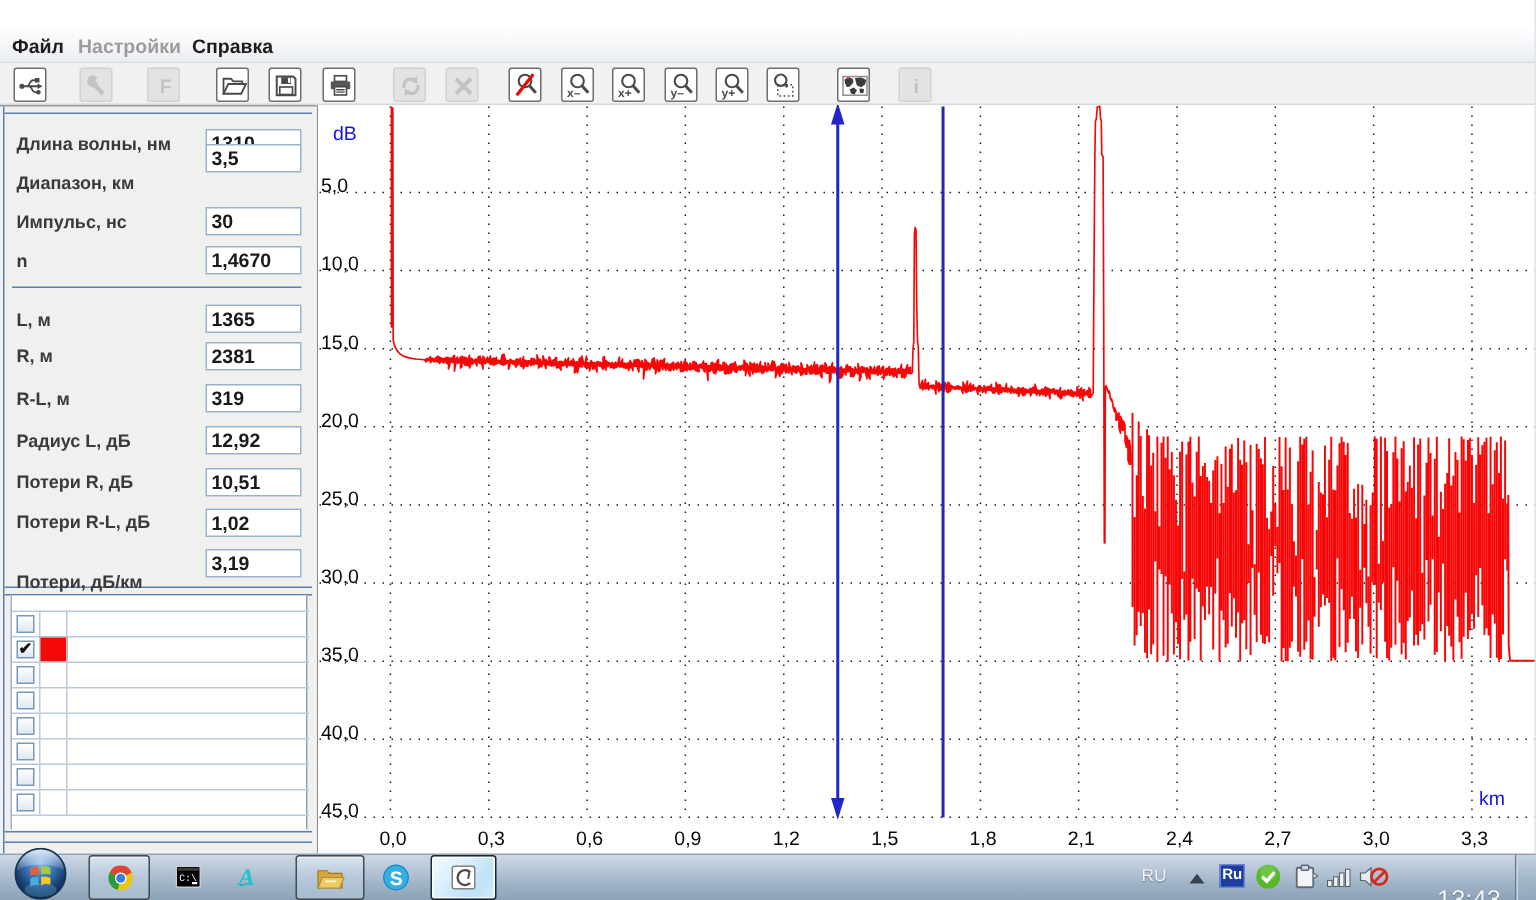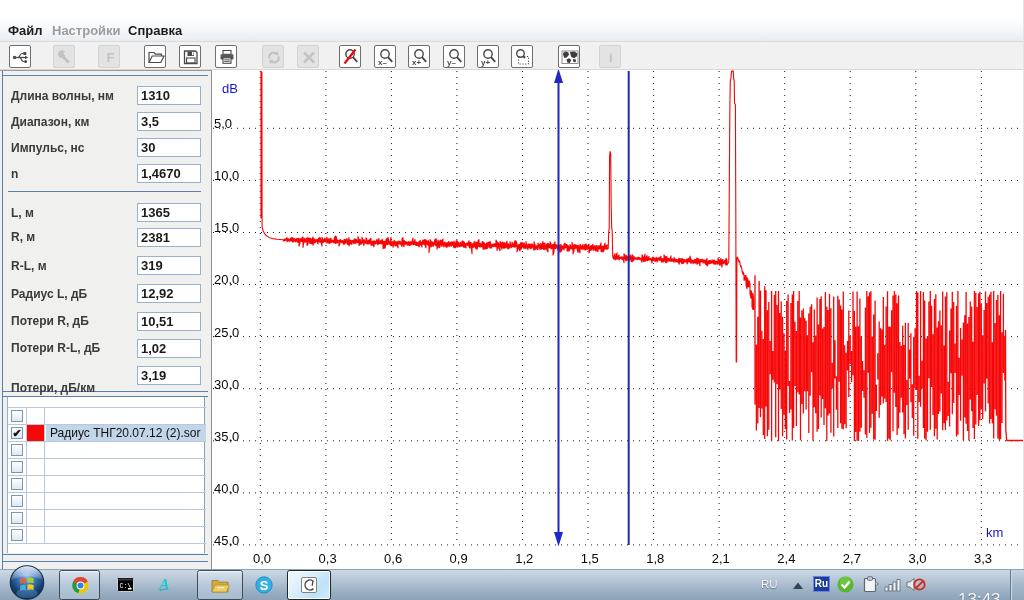--- a/index.html
+++ b/index.html
@@ -225,21 +225,21 @@
  <div class="bl" style="left:8px;top:121px;width:193px;height:1px"></div>
  <div class="bl" style="left:3px;top:320.5px;width:205px;height:1px"></div>
  <div class="bl" style="left:3px;top:326px;width:205px;height:1px"></div>
  <div class="bl" style="left:3px;top:484px;width:205px;height:1px"></div>
  <div class="bl" style="left:3px;top:491px;width:205px;height:1px"></div>
 </div>
 <div id="fields" style="position:absolute;left:0;top:0">
 <div class="lab" style="top:86.5px">Длина волны, нм</div>
       <div class="fld" style="top:86px">1310</div>
 <div class="lab" style="top:112.5px">Диапазон, км</div>
-      <div class="fld" style="top:112px">3,5</div>
+      <div class="fld" style="top:96px">3,5</div>
 <div class="lab" style="top:138.5px">Импульс, нс</div>
       <div class="fld" style="top:138px">30</div>
 <div class="lab" style="top:164.5px">n</div>
       <div class="fld" style="top:164px">1,4670</div>
 <div class="lab" style="top:203.5px">L, м</div>
       <div class="fld" style="top:203px">1365</div>
 <div class="lab" style="top:228.0px">R, м</div>
       <div class="fld" style="top:227.5px">2381</div>
 <div class="lab" style="top:256.5px">R-L, м</div>
       <div class="fld" style="top:256px">319</div>
@@ -255,21 +255,20 @@
 </div>
 <div id="ltable">
 <div class="trow" style="top:9.9px;height:17.1px">
         <div class="cb"></div>
         <div class="ccell" style=""></div>
         <div class="ncell" style=""></div>
       </div>
 <div class="trow" style="top:26.9px;height:17.1px">
         <div class="cb">✔</div>
         <div class="ccell" style="background:#f70808;"></div>
-        <div class="ncell" style="background:#c3d5e8;">Радиус ТНГ20.07.12 (2).sor</div>
       </div>
 <div class="trow" style="top:44.0px;height:17.1px">
         <div class="cb"></div>
         <div class="ccell" style=""></div>
         <div class="ncell" style=""></div>
       </div>
 <div class="trow" style="top:61.1px;height:17.1px">
         <div class="cb"></div>
         <div class="ccell" style=""></div>
         <div class="ncell" style=""></div>

